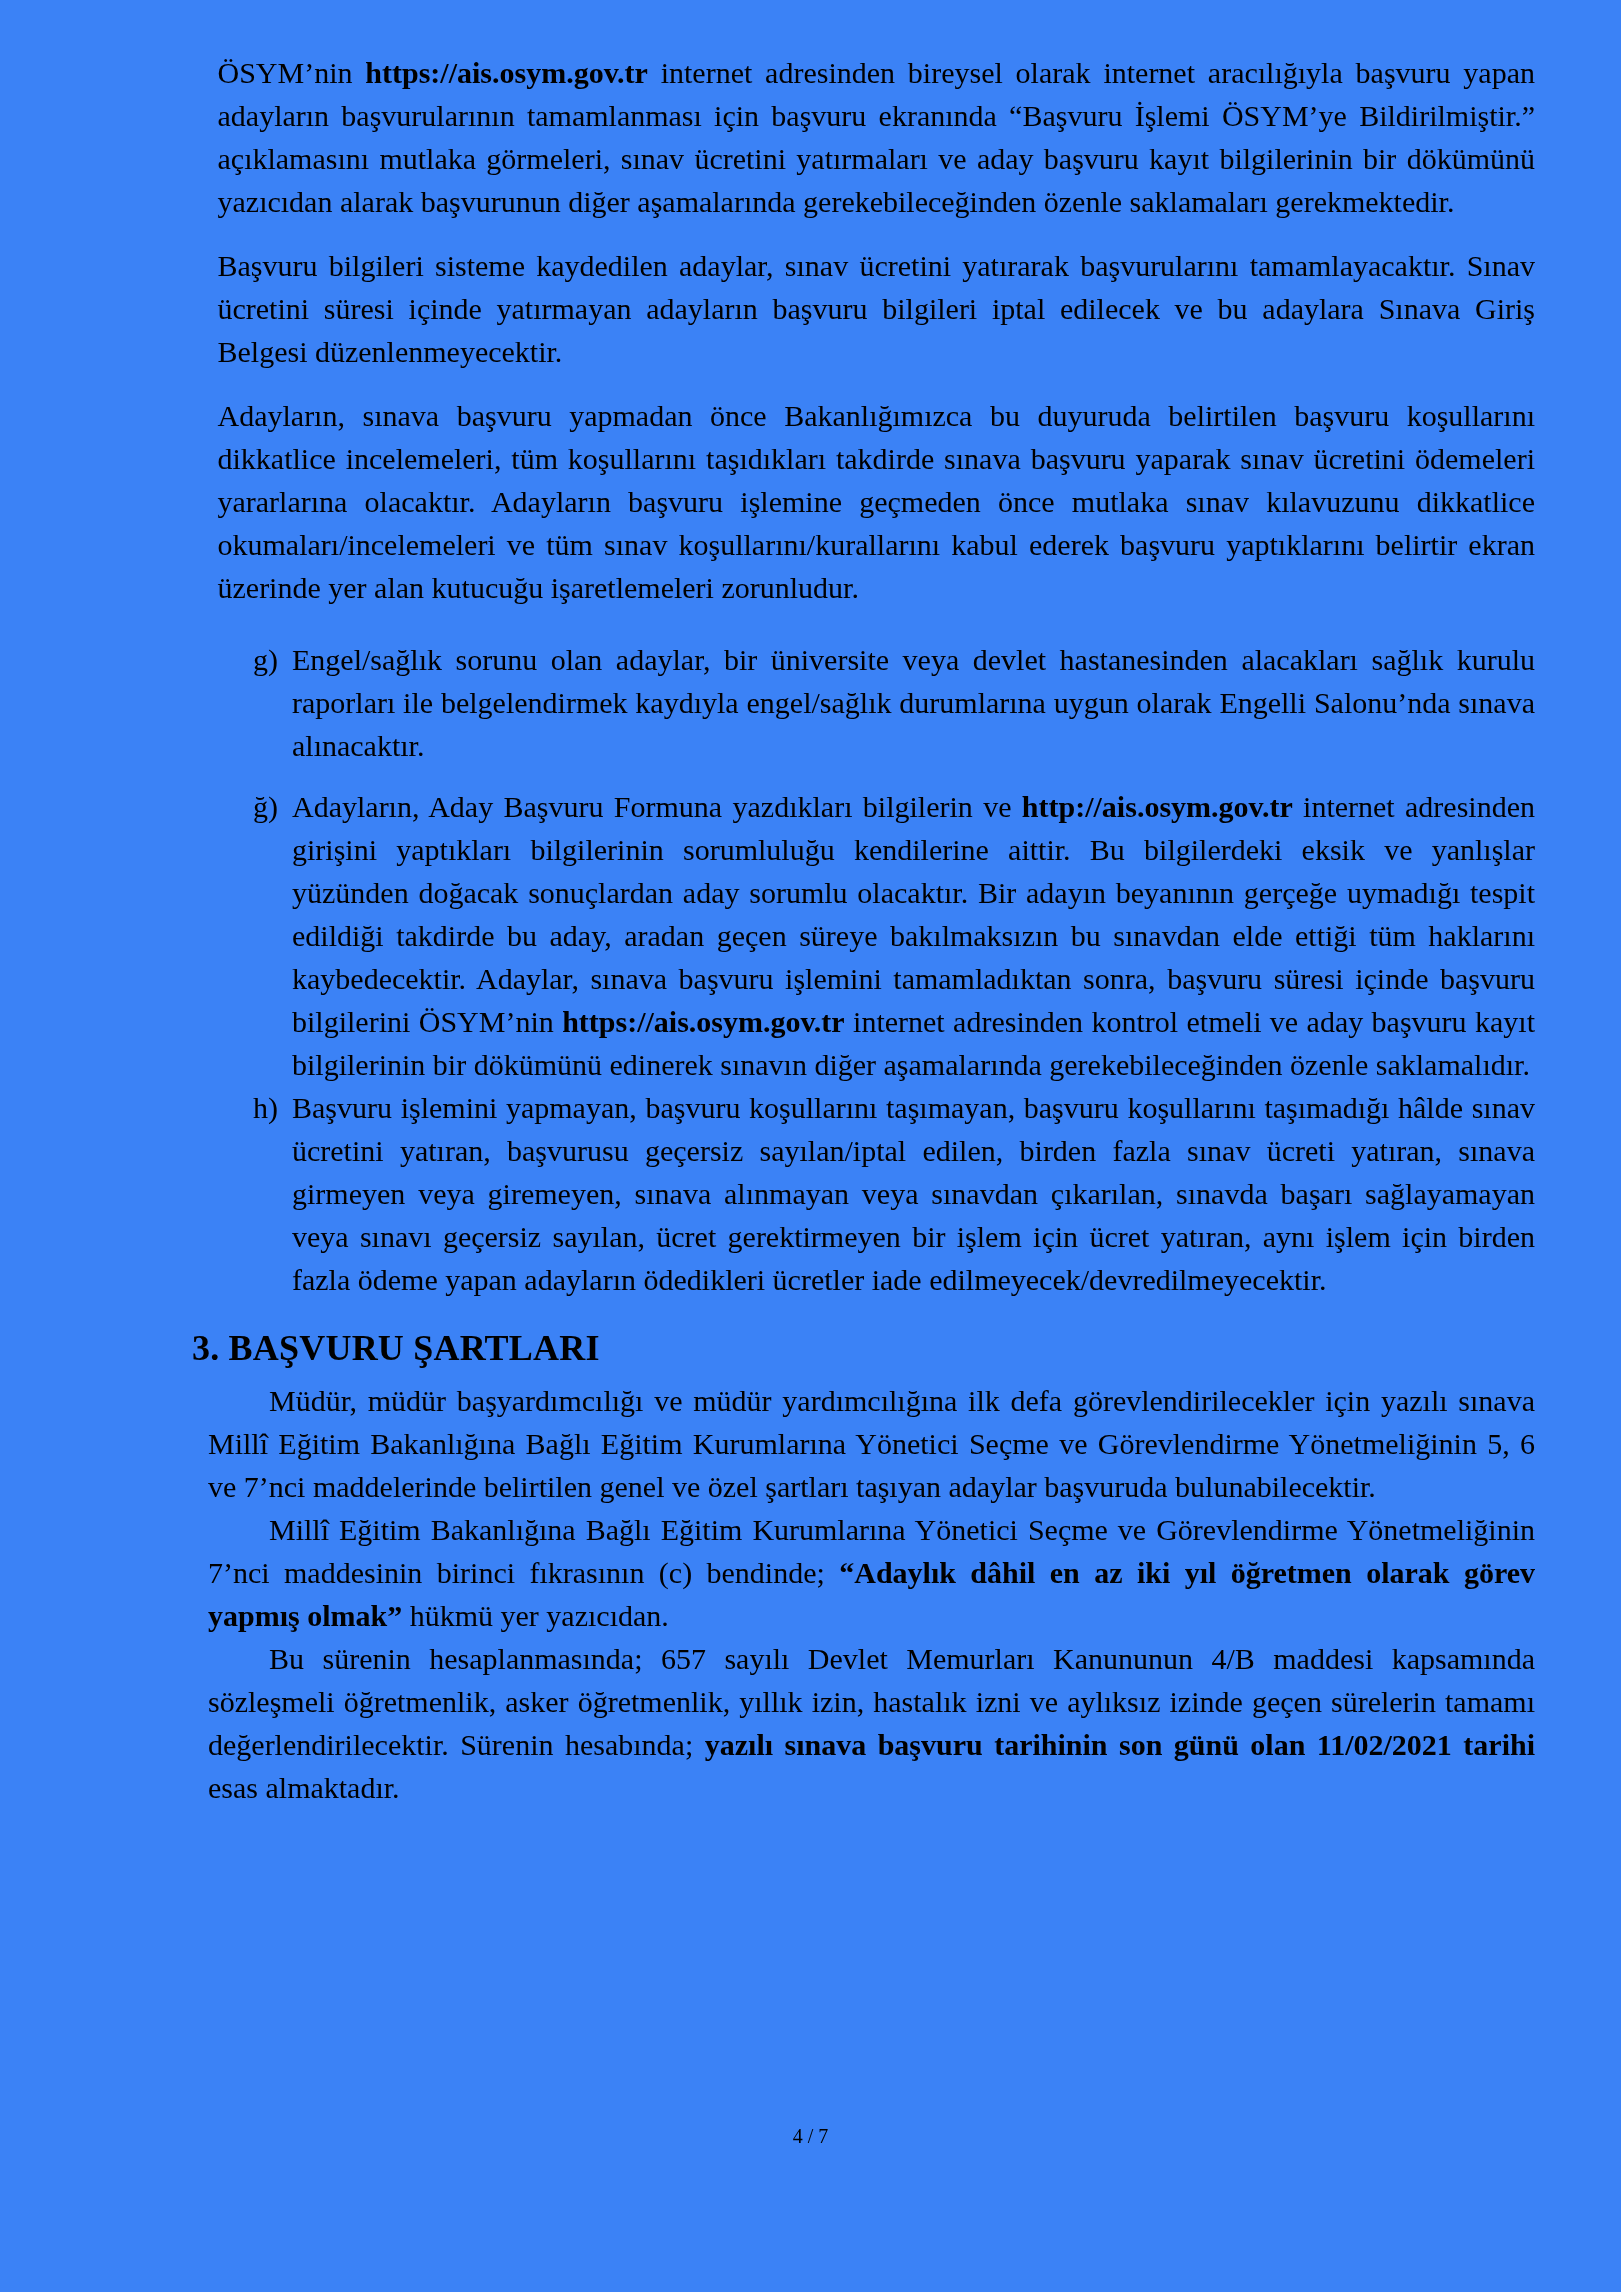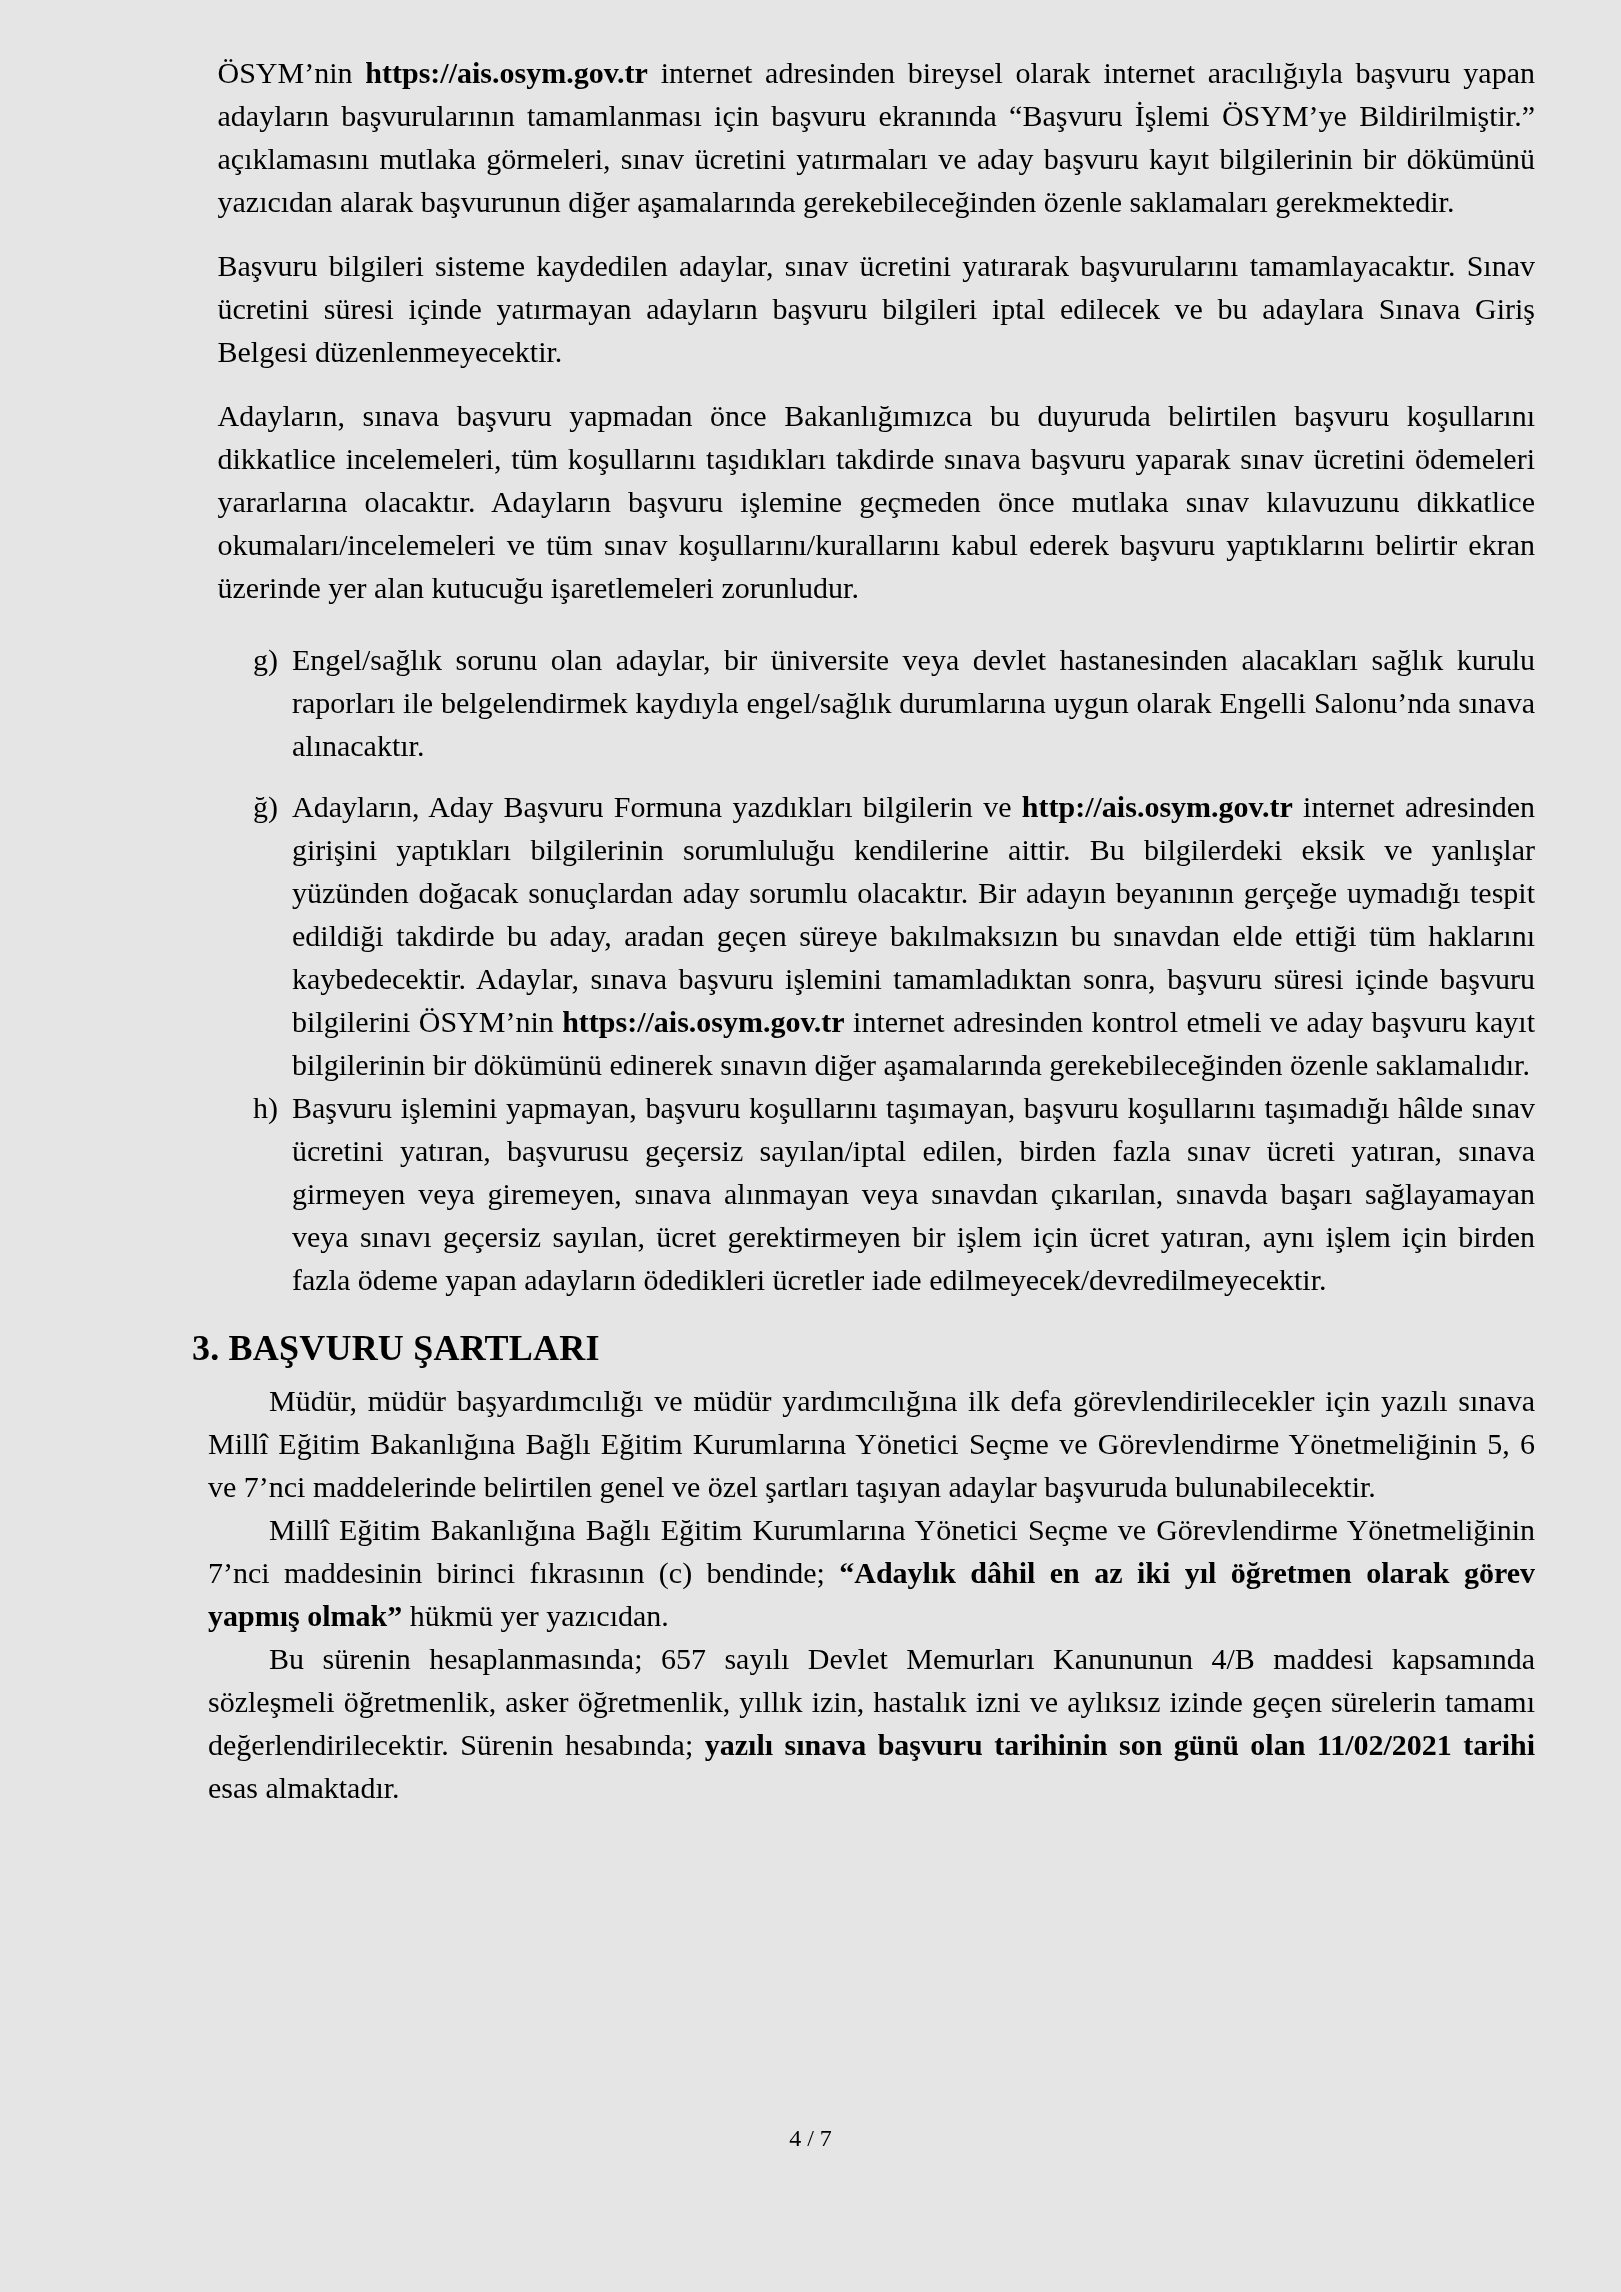--- a/index.html
+++ b/index.html
@@ -8,21 +8,21 @@
     background: #ffffff;
   }
   body {
     font-family: "Liberation Serif", "DejaVu Serif", serif;
     color: #000000;
   }
   .page {
     position: relative;
     width: 1621px;
     height: 2293px;
-    background: #e5e5e5;
+    background: #3b82f6;
     box-sizing: border-box;
     padding: 51px 86px 0 192px;
     overflow: hidden;
   }
   .doc-body {
     font-size: 30px;
     line-height: 1.435;
   }
   p {
     margin: 0;
@@ -69,21 +69,21 @@
   }
   .heading-wrap-3 { margin-top: 21.6px; margin-bottom: 3.9px; }
   .heading-wrap-4 { margin-top: 23.5px; margin-bottom: 3.9px; }
   b, .bold { font-weight: bold; }
   .footer {
     position: absolute;
     left: 0;
     right: 0;
     top: 2125px;
     text-align: center;
-    font-size: 24px;
+    font-size: 20px;
     font-family: "Liberation Serif", "DejaVu Serif", serif;
   }
   .nowrap { white-space: nowrap; }
 </style>
 </head>
 <body>
 
 <div class="page">
   <div class="doc-body">
 

